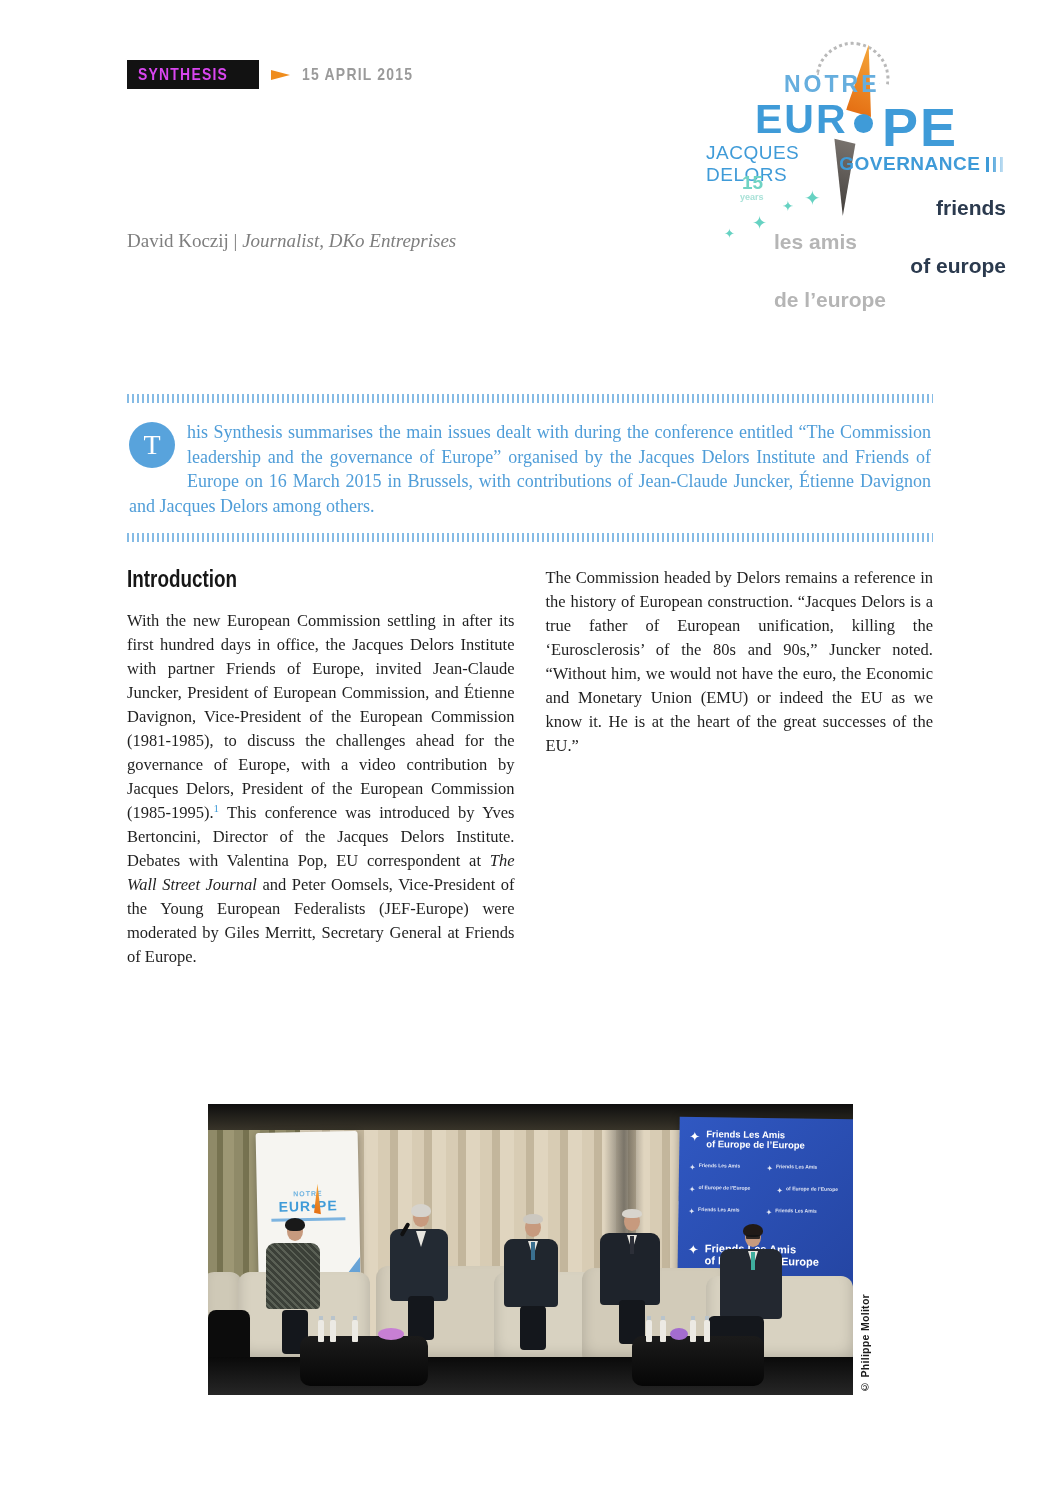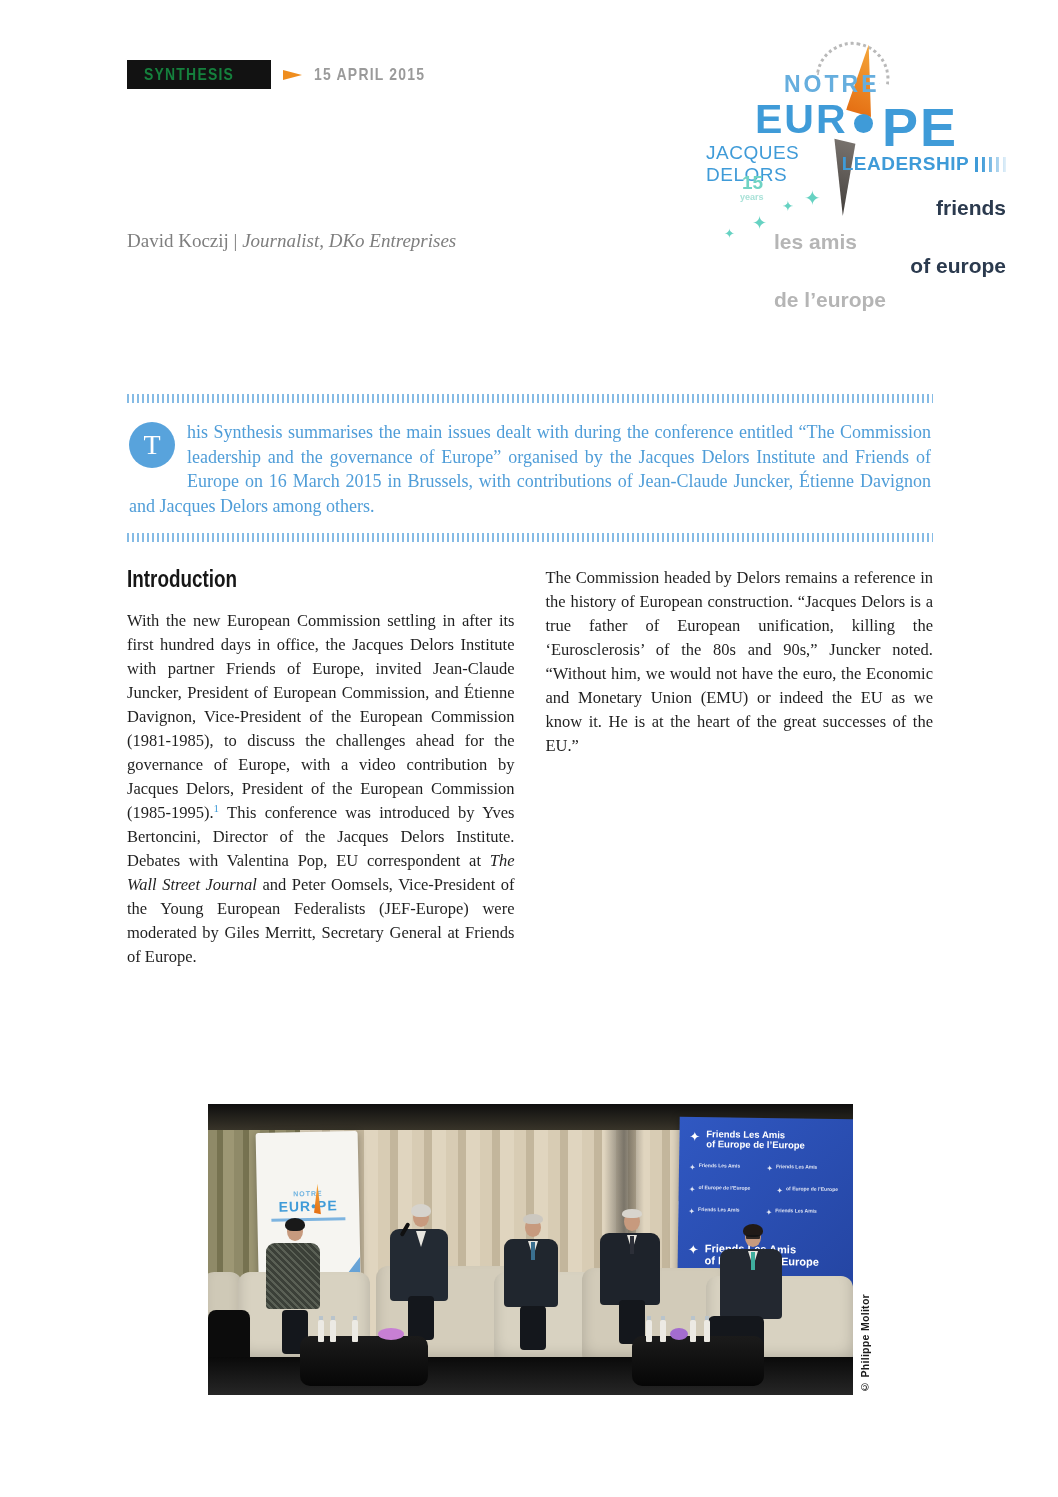--- a/index.html
+++ b/index.html
@@ -5,21 +5,21 @@
   * { margin:0; padding:0; box-sizing:border-box; }
   html,body { background:#ffffff; }
   .page {
     position:relative; width:1058px; height:1497px; background:#ffffff;
     font-family:"Liberation Sans", sans-serif; overflow:hidden;
   }
   .cond { display:inline-block; transform:scaleX(.82); transform-origin:0 50%; white-space:nowrap; }
 
   
   .badge-row { position:absolute; left:127px; top:60px; display:flex; align-items:center; gap:12px; }
-  .badge { background:#121212; color:#15803d; padding:5px 17px 4px; font-weight:bold; font-size:17px; letter-spacing:1.5px; }
+  .badge { background:#121212; color:#d946ef; padding:5px 11px 4px; font-weight:bold; font-size:17px; letter-spacing:1.5px; }
   .pennant-r { width:0; height:0; border-left:19px solid #ef8d1e; border-top:5px solid transparent; border-bottom:5px solid transparent; }
   .date { color:#9a9a9a; font-weight:bold; font-size:17px; letter-spacing:1.5px; }
 
   .title { position:absolute; left:127px; top:96px; color:#161616; font-weight:bold; font-size:47px; line-height:55px; }
   .title .cond { transform:scaleX(.76); }
 
   .byline { position:absolute; left:127px; top:230px; font-family:"Liberation Serif", serif; font-size:19px; color:#7e7e7e; }
   .byline em { font-style:italic; }
 
   
@@ -160,21 +160,21 @@
   <div class="logo">
     <div class="lg-arc"></div>
     <div class="lg-needle-o"></div>
     <div class="lg-notre">NOTRE</div>
     <div class="lg-eur">EUR</div>
     <div class="lg-dot"></div>
     <div class="lg-pe">PE</div>
     <div class="lg-needle-g"></div>
     <div class="lg-row2">
       <span class="lg-jd">JACQUES DELORS</span>
-      <span class="lg-inst">LEADERSHIP</span>
+      <span class="lg-inst">GOVERNANCE</span>
       <span class="lg-ticks"></span>
     </div>
     <div class="lg-15">15</div>
     <div class="lg-years">years</div>
     <span class="lg-star lg-s1">✦</span>
     <span class="lg-star lg-s2">✦</span>
     <span class="lg-star lg-s3">✦</span>
     <span class="lg-star lg-s4">✦</span>
     <div class="lg-friends">
       <div class="row">

